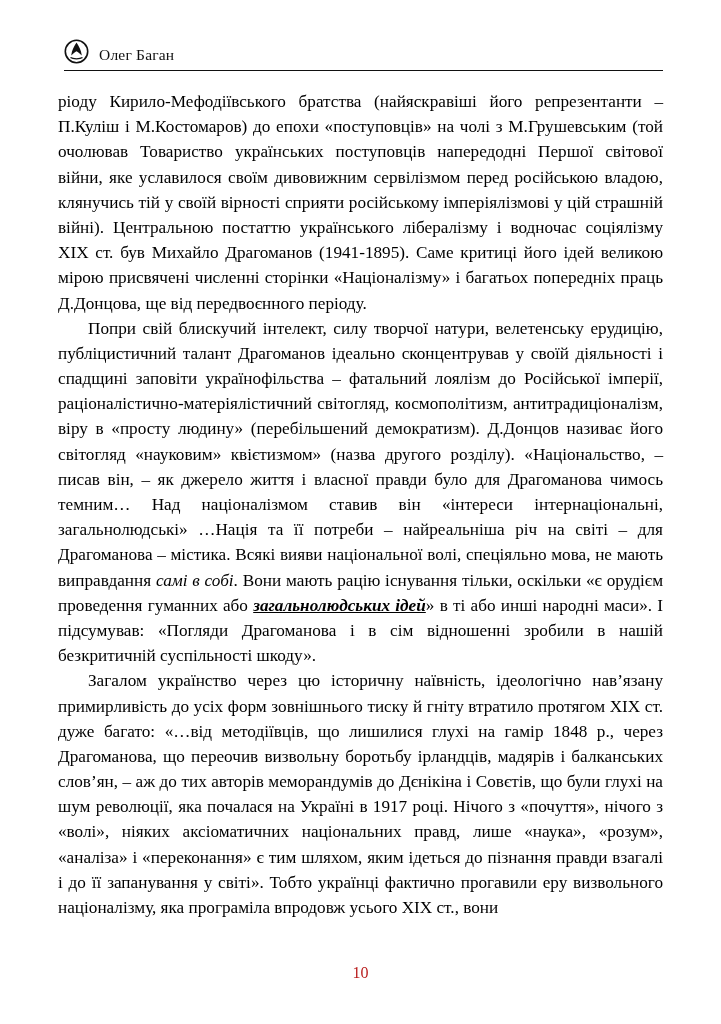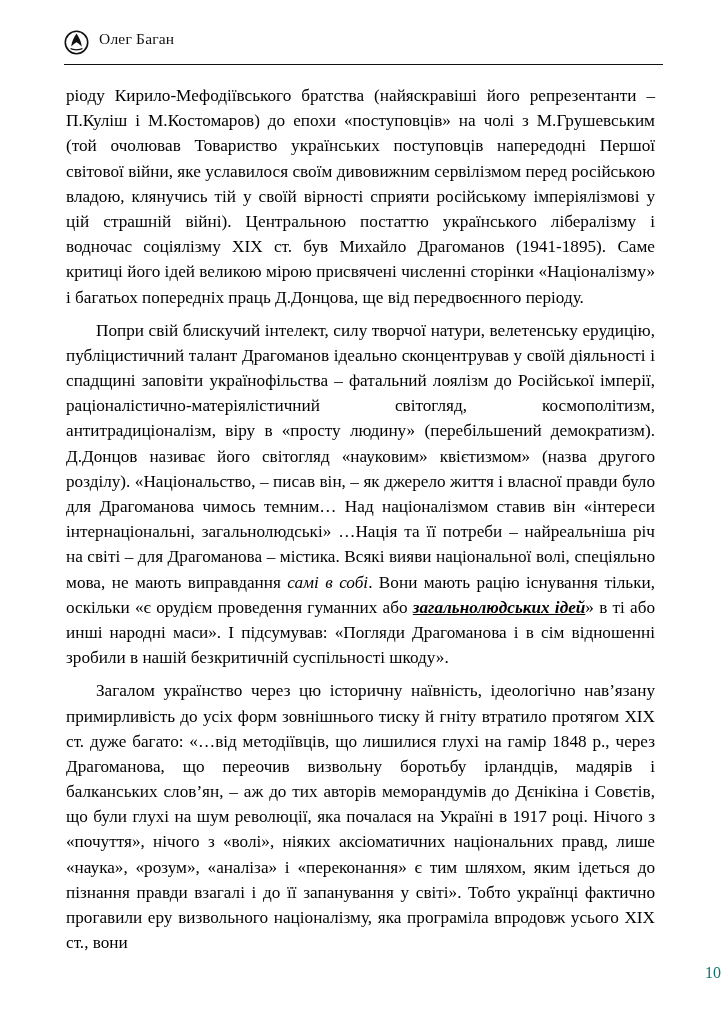--- a/index.html
+++ b/index.html
@@ -19,23 +19,24 @@
     position: absolute;
     left: 0;
     top: 0;
     width: 721px;
     height: 1024px;
     box-sizing: border-box;
     padding: 30px 58px 24px 58px;
   }
   .header {
     display: flex;
-    align-items: flex-start;
+    align-items: flex-end;
     gap: 10px;
     border-bottom: 1.6px solid #111;
+    padding-bottom: 6px;
     margin-left: 6px;
     margin-bottom: 18px;
     height: 34px;
   }
   .logo-mark {
     width: 25px;
     height: 25px;
     flex: 0 0 auto;
     position: relative;
   }
@@ -49,41 +50,41 @@
   }
   .body-text {
     font-size: 17.2px;
     line-height: 1.465;
     text-align: justify;
     text-justify: inter-word;
     color: #000;
     hyphens: manual;
   }
   .body-text p {
-    margin: 8px;
+    margin: 0;
     text-indent: 0;
   }
   .body-text p.indent {
     text-indent: 30px;
   }
   .body-text i {
     font-style: italic;
   }
   .body-text b {
     font-weight: bold;
     text-decoration: underline;
   }
   .page-number {
     position: absolute;
     left: 0;
     right: 0;
     bottom: 42px;
-    text-align: right;
+    text-align: center;
     font-size: 16px;
-    color: #0f766e;
+    color: #b91c1c;
   }
 </style>
 </head>
 <body>
 
 <div class="page">
 
   <div class="header">
     <span class="logo-mark">
       <svg width="25" height="25" viewBox="0 0 25 25" xmlns="http://www.w3.org/2000/svg">

